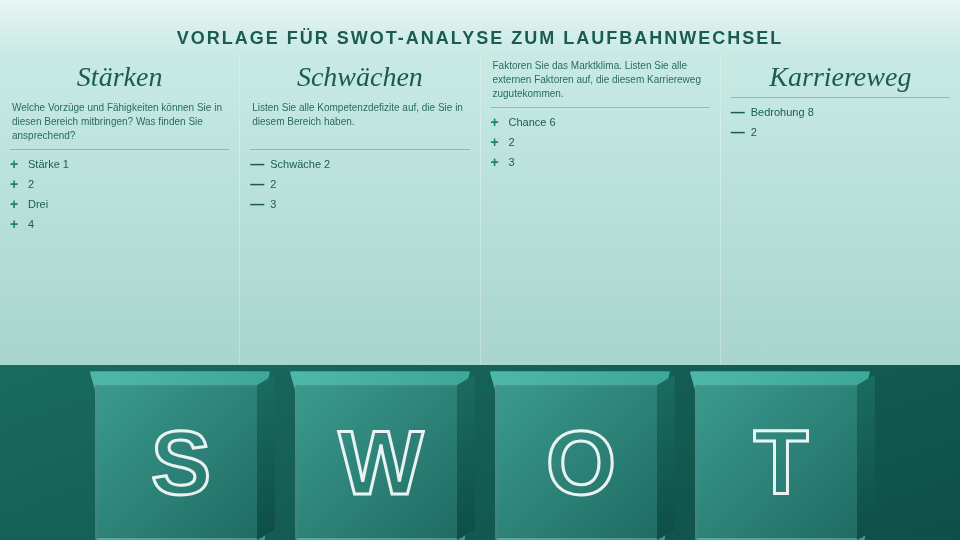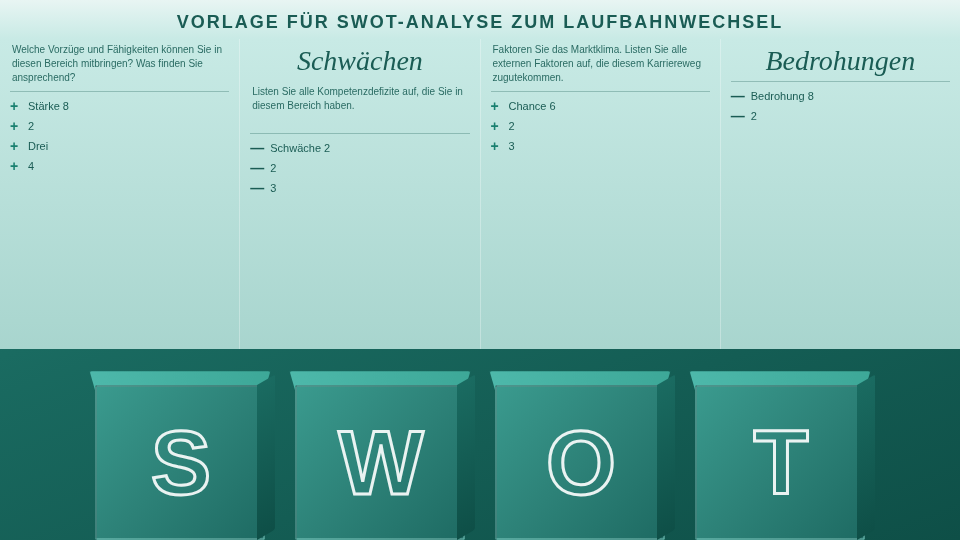--- a/index.html
+++ b/index.html
@@ -15,21 +15,21 @@
 
     .container {
       width: 960px;
       height: 540px;
       position: relative;
     }
 
     
     .page-title {
       text-align: center;
-      padding: 10px 0 4px;
+      padding: 26px 0 4px;
       font-size: 18px;
       font-weight: 900;
       letter-spacing: 2px;
       color: #1a5c54;
       background: linear-gradient(180deg, #e8f5f3 0%, #c8eae5 100%);
       text-transform: uppercase;
       line-height: 1.4;
     }
 
     
@@ -175,25 +175,26 @@
 </head>
 <body>
 
 <div class="container">
 
   <div class="page-title">VORLAGE FÜR SWOT-ANALYSE ZUM LAUFBAHNWECHSEL</div>
 
   <div class="top-section" id="top-section">
 
   <div class="column">
+        <div class="col-header">Stärken</div>
         <div class="col-description">Welche Vorzüge und Fähigkeiten können Sie in diesen Bereich mitbringen? Was finden Sie ansprechend?</div>
         <hr class="divider">
         <div class="list-item">
           <span class="symbol plus">+</span>
-          <span>Stärke 8</span>
+          <span>Stärke 1</span>
         </div>
         <div class="list-item">
           <span class="symbol plus">+</span>
           <span>2</span>
         </div>
         <div class="list-item">
           <span class="symbol plus">+</span>
           <span>Drei</span>
         </div>
         <div class="list-item">
@@ -228,21 +229,21 @@
         <div class="list-item">
           <span class="symbol plus">+</span>
           <span>2</span>
         </div>
         <div class="list-item">
           <span class="symbol plus">+</span>
           <span>3</span>
         </div>
       </div>
       <div class="column">
-        <div class="col-header">Bedrohungen</div>
+        <div class="col-header">Karriereweg</div>
         <hr class="divider">
         <div class="list-item">
           <span class="symbol minus">—</span>
           <span>Bedrohung 8</span>
         </div>
         <div class="list-item">
           <span class="symbol minus">—</span>
           <span>2</span>
         </div>
       </div>

